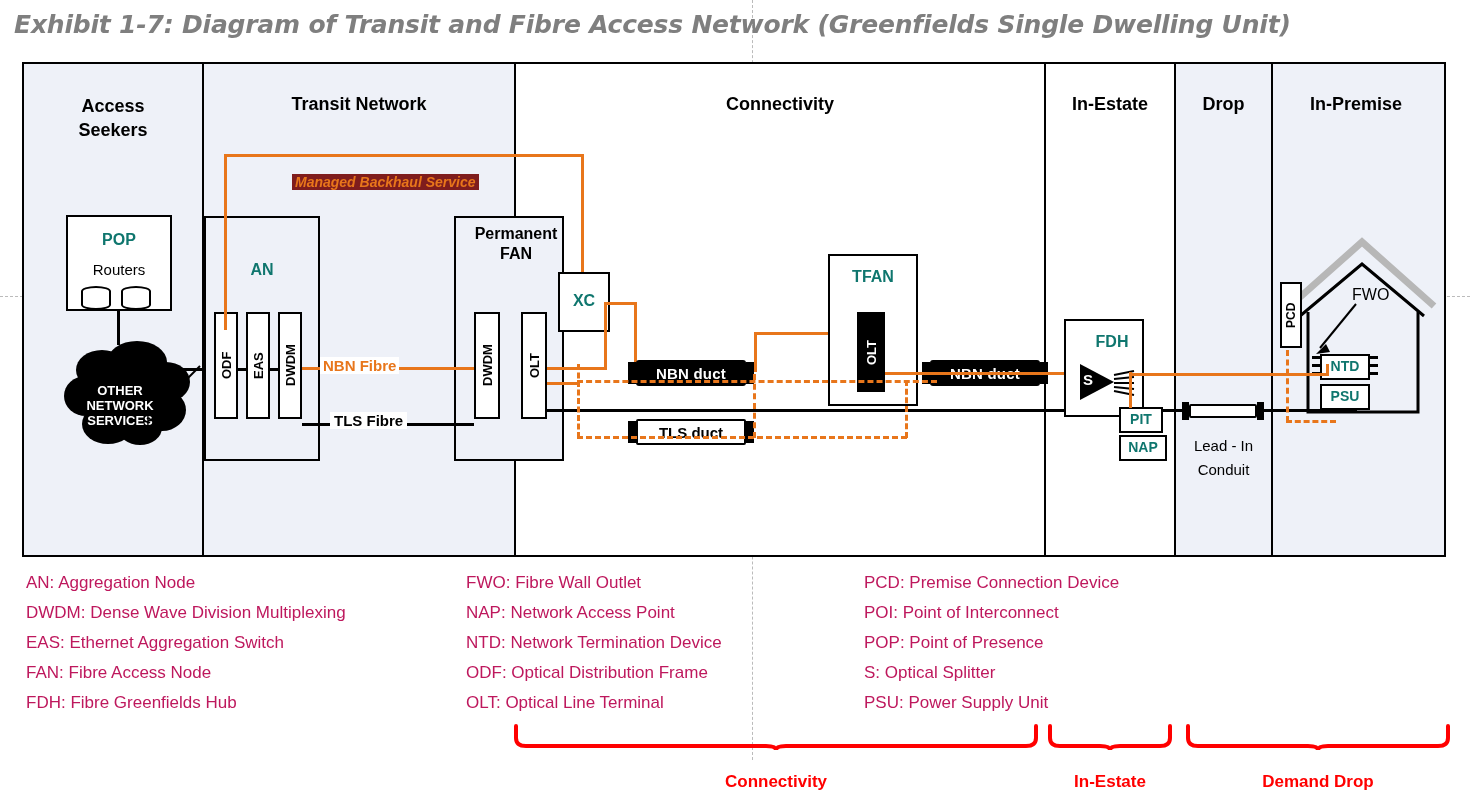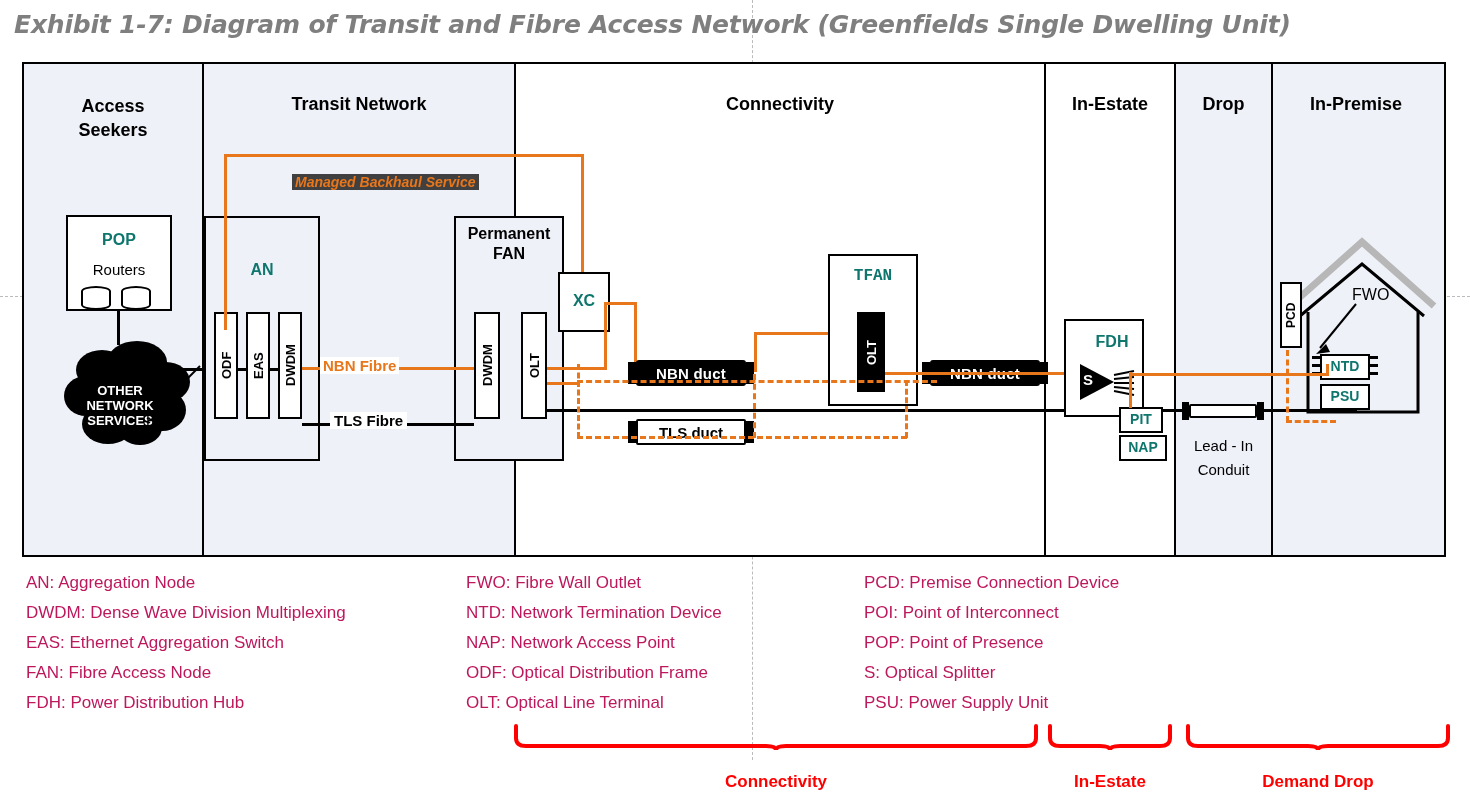--- a/index.html
+++ b/index.html
@@ -127,21 +127,21 @@
     font-size: 15px;
     color: #000;
     padding: 0 4px;
   }
   .orange-italic {
     position: absolute;
     color: #E8761B;
     font-style: italic;
     font-weight: bold;
     font-size: 14px;
-    background: #404040;
+    background: #7f1d1d;
     padding: 0 3px;
   }
   .orange-label {
     position: absolute;
     color: #E8761B;
     font-weight: bold;
     font-size: 15px;
     background: #fff;
     padding: 0 3px;
   }
@@ -254,21 +254,21 @@
     <div class="vtext" style="left:190px;top:248px;width:24px;height:107px;display:flex;align-items:center;justify-content:center;">ODF</div>
     <div class="box" style="left:222px;top:248px;width:24px;height:107px;"></div>
     <div class="vtext" style="left:222px;top:248px;width:24px;height:107px;display:flex;align-items:center;justify-content:center;">EAS</div>
     <div class="box" style="left:254px;top:248px;width:24px;height:107px;"></div>
     <div class="vtext" style="left:254px;top:248px;width:24px;height:107px;display:flex;align-items:center;justify-content:center;">DWDM</div>
 
     <div class="wire-black abs" style="left:214px;top:304px;width:8px;height:3px;"></div>
     <div class="wire-black abs" style="left:246px;top:304px;width:8px;height:3px;"></div>
 
     <div class="box" style="left:430px;top:152px;width:110px;height:245px;background:#eef1f8;"></div>
-    <div class="abs" style="left:430px;top:160px;width:110px;text-align:center;font-weight:bold;font-size:16px;line-height:20px;">
+    <div class="abs" style="left:430px;top:160px;width:110px;text-align:center;font-weight:bold;font-size:16px;line-height:20px;padding-left:7px;">
       <div>Permanent</div>
       <div>FAN</div>
     </div>
     <div class="box" style="left:450px;top:248px;width:26px;height:107px;"></div>
     <div class="vtext" style="left:450px;top:248px;width:26px;height:107px;display:flex;align-items:center;justify-content:center;">DWDM</div>
     <div class="box" style="left:497px;top:248px;width:26px;height:107px;"></div>
     <div class="vtext" style="left:497px;top:248px;width:26px;height:107px;display:flex;align-items:center;justify-content:center;">OLT</div>
 
     <div class="wire-black abs" style="left:278px;top:359px;width:172px;height:3px;"></div>
     <div class="linklabel" style="left:306px;top:348px;">TLS Fibre</div>
@@ -292,21 +292,21 @@
     <div class="wire-orange abs" style="left:610px;top:238px;width:3px;height:72px;"></div>
 
     <div class="duct" style="left:612px;top:296px;width:110px;height:26px;">NBN duct</div>
     <div class="wire-black abs" style="left:604px;top:298px;width:8px;height:22px;"></div>
     <div class="wire-black abs" style="left:722px;top:298px;width:8px;height:22px;"></div>
 
     <div class="wire-orange abs" style="left:730px;top:268px;width:116px;height:3px;"></div>
     <div class="wire-orange abs" style="left:730px;top:268px;width:3px;height:40px;"></div>
 
     <div class="box" style="left:804px;top:190px;width:90px;height:152px;"></div>
-    <div class="box-label" style="left:804px;top:203px;width:90px;font-family:Liberation Mono, monospace;">TFAN</div>
+    <div class="box-label" style="left:804px;top:203px;width:90px;">TFAN</div>
     <div class="abs" style="left:833px;top:248px;width:28px;height:80px;background:#000;"></div>
     <div class="vtext" style="left:833px;top:248px;width:28px;height:80px;display:flex;align-items:center;justify-content:center;color:#fff;">OLT</div>
 
     <div class="duct" style="left:906px;top:296px;width:110px;height:26px;">NBN duct</div>
     <div class="wire-black abs" style="left:898px;top:298px;width:8px;height:22px;"></div>
     <div class="wire-black abs" style="left:1016px;top:298px;width:8px;height:22px;"></div>
 
     <div class="wire-orange abs" style="left:861px;top:308px;width:200px;height:3px;"></div>
 
     <div class="ductline" style="left:612px;top:355px;width:110px;height:26px;">TLS duct</div>
@@ -380,27 +380,27 @@
     <div class="dash-orange-h" style="left:1262px;top:356px;width:50px;"></div>
     <div class="wire-orange abs" style="left:1108px;top:309px;width:196px;height:3px;"></div>
     <div class="wire-orange abs" style="left:1302px;top:300px;width:3px;height:12px;"></div>
   </div>
 
   <div class="legend-col abs" style="left:26px;top:568px;">
     <div class="legend-item"><span>AN:</span> <span>Aggregation Node</span></div>
     <div class="legend-item"><span>DWDM:</span> <span>Dense Wave Division Multiplexing</span></div>
     <div class="legend-item"><span>EAS:</span> <span>Ethernet Aggregation Switch</span></div>
     <div class="legend-item"><span>FAN:</span> <span>Fibre Access Node</span></div>
-    <div class="legend-item"><span>FDH:</span> <span>Power Distribution Hub</span></div>
+    <div class="legend-item"><span>FDH:</span> <span>Fibre Greenfields Hub</span></div>
   </div>
 
   <div class="legend-col abs" style="left:466px;top:568px;">
     <div class="legend-item"><span>FWO:</span> <span>Fibre Wall Outlet</span></div>
+    <div class="legend-item"><span>NAP:</span> <span>Network Access Point</span></div>
     <div class="legend-item"><span>NTD:</span> <span>Network Termination Device</span></div>
-    <div class="legend-item"><span>NAP:</span> <span>Network Access Point</span></div>
     <div class="legend-item"><span>ODF:</span> <span>Optical Distribution Frame</span></div>
     <div class="legend-item"><span>OLT:</span> <span>Optical Line Terminal</span></div>
   </div>
 
   <div class="legend-col abs" style="left:864px;top:568px;">
     <div class="legend-item"><span>PCD:</span> <span>Premise Connection Device</span></div>
     <div class="legend-item"><span>POI:</span> <span>Point of Interconnect</span></div>
     <div class="legend-item"><span>POP:</span> <span>Point of Presence</span></div>
     <div class="legend-item"><span>S:</span> <span>Optical Splitter</span></div>
     <div class="legend-item"><span>PSU:</span> <span>Power Supply Unit</span></div>

